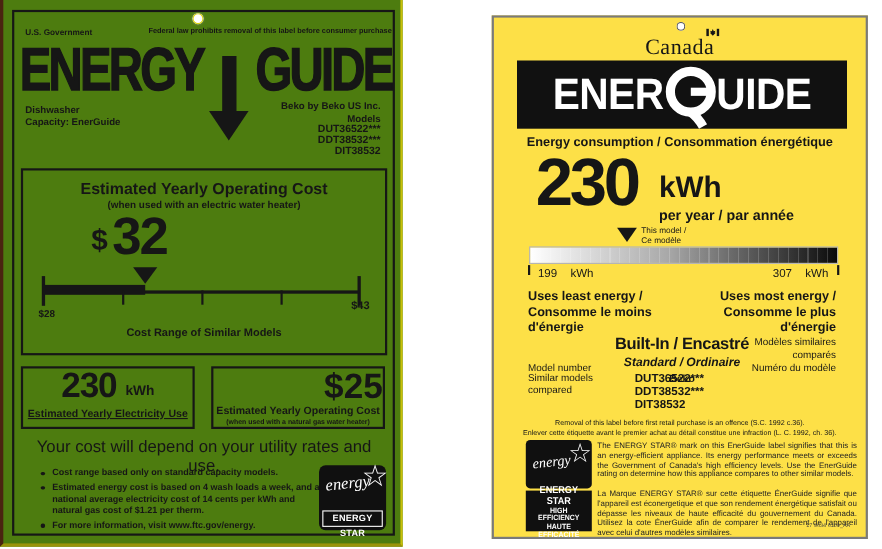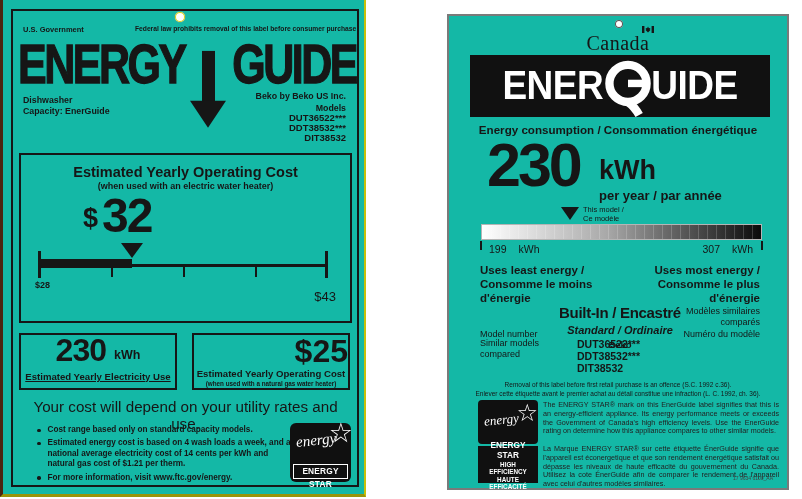--- a/index.html
+++ b/index.html
@@ -1,21 +1,21 @@
 <!DOCTYPE html>
 <html><head>
 <meta charset="utf-8">
 <style>
   * { margin:0; padding:0; box-sizing:border-box; }
   body { background:#ffffff; font-family:"Liberation Sans", sans-serif; }
   #canvas { position:relative; width:802px; height:499px; background:#ffffff; overflow:hidden; }
 
   
   .us-label { position:absolute; left:0; top:0; width:366px; height:497px;
-    background:#14b8a6; border-left:3px solid #4a2410; border-bottom:3px solid #9a940a; border-right:2px solid #c8c00a; }
+    background:#4d7c0f; border-left:3px solid #4a2410; border-bottom:3px solid #9a940a; border-right:2px solid #c8c00a; }
   .us-inner-border { position:absolute; left:8px; top:9px; width:348px; height:478px; border:2px solid #161616; }
   .hole { position:absolute; border-radius:50%; background:#fff; }
   .us-hole { left:172px; top:12px; width:10px; height:10px; box-shadow:0 0 0 1px #d8d20a inset, 0 0 2px #999; }
   .txt { position:absolute; color:#161616; white-space:nowrap; }
   .us-gov { left:20px; top:25px; font-size:7.5px; font-weight:bold; }
   .federal { left:132px; top:25px; width:218px; font-size:6.7px; font-weight:bold; text-align:right; }
   .us-title { position:absolute; left:15px; top:33px; width:338px; display:flex; justify-content:space-between;
     font-size:43px; font-weight:bold; letter-spacing:-2.5px; color:#161616;
     transform:scaleY(1.28); transform-origin:top; -webkit-text-stroke:1px #161616; }
   .arrow-holder { position:relative; width:34px; }
@@ -35,21 +35,21 @@
   .cb-value { position:absolute; left:62px; top:38px; display:flex; align-items:flex-end; color:#161616; }
   .cb-cur { font-size:27px; font-weight:bold; margin-right:4px; margin-bottom:5px; }
   .cb-num { font-size:48px; font-weight:bold; letter-spacing:-2px; line-height:46px; }
   .cb-pointer { position:absolute; left:100px; top:88px; width:0; height:0;
     border-left:11px solid transparent; border-right:11px solid transparent; border-top:15px solid #161616; }
   .scale-line { position:absolute; left:18px; top:109px; width:288px; height:3px; background:#161616; }
   .scale-endbar { position:absolute; top:96px; width:3px; height:27px; background:#161616; }
   .scale-range { position:absolute; left:18px; top:104px; width:93px; height:9px; background:#161616; }
   .scale-tick { position:absolute; top:109px; width:2px; height:13px; background:#161616; }
   .cb-min { position:absolute; left:14px; top:125px; font-size:9px; font-weight:bold; color:#161616; }
-  .cb-max { position:absolute; right:14px; top:134px; font-size:13px; font-weight:normal; color:#161616; }
+  .cb-max { position:absolute; right:14px; top:118px; font-size:10px; font-weight:bold; color:#161616; }
   .cb-caption { position:absolute; left:0; top:142px; width:100%; text-align:center; font-size:10px; font-weight:bold; color:#161616; }
 
   .small-box { position:absolute; top:333px; width:158px; height:57px; border:2px solid #161616; color:#161616; }
   .kwh-box { left:16px; } .gas-box { left:189px; }
   .kwh-row { position:absolute; left:0; top:0; width:100%; display:flex; justify-content:center; align-items:flex-end; }
   .kwh-num { font-size:32px; font-weight:bold; line-height:30px; letter-spacing:-1px; }
   .kwh-unit { font-size:12.5px; font-weight:bold; margin-left:8px; margin-bottom:3px; }
   .kwh-cap { position:absolute; left:0; top:36px; width:100%; text-align:center; font-size:9.6px; font-weight:bold;text-decoration:underline; }
   .gas-num { position:absolute; left:0; top:0; width:100%; text-align:right; font-size:32px; font-weight:bold; line-height:32px; }
   .gas-cap { position:absolute; left:0; top:33px; width:100%; text-align:center; font-size:9.6px; font-weight:bold; }
@@ -62,21 +62,21 @@
   .bullet-text { font-size:8.2px; font-weight:bold; line-height:10.4px; color:#161616; }
 
   .es-logo-us { position:absolute; left:287px; top:423px; width:61px; height:59px; background:#101010; border-radius:6px; }
   .es-script { position:absolute; left:6px; top:9px; color:#fff; font-family:"Liberation Serif", serif; font-style:italic;
     font-size:15px; transform:rotate(-6deg); }
   .es-star { position:absolute; right:-2px; top:-3px; color:#fff; font-size:27px; line-height:27px; }
   .es-us-band { position:absolute; left:3px; right:3px; bottom:3px; height:15px; border:1px solid #fff;
     color:#fff; font-size:8.3px; font-weight:bold; text-align:center; line-height:13px; letter-spacing:0.2px; }
 
   
-  .ca-label { position:absolute; left:447px; top:14px; width:342px; height:476px; background:#14b8a6; border:2px solid #7a7a7a; }
+  .ca-label { position:absolute; left:447px; top:14px; width:342px; height:476px; background:#fde047; border:2px solid #7a7a7a; }
   .ca-hole { left:166px; top:4px; width:8px; height:8px; box-shadow:0 0 0 1px #555 inset; }
   .canada-word { position:absolute; left:0; top:16px; width:100%; text-align:center; color:#161616;
     font-family:"Liberation Serif", serif; font-size:20px; letter-spacing:0.5px; }
   .a-flag { position:relative; }
   .a-flag svg { position:absolute; left:2px; top:-6px; }
   .ca-banner { position:absolute; left:21px; top:39px; width:300px; height:62px; background:#111; display:flex;
     align-items:center; justify-content:center; overflow:visible; }
   .ca-banner .bt { color:#fff; font-size:37px; font-weight:bold; letter-spacing:-0.5px; transform:scaleY(1.08); }
   .g-icon { margin:6px -3px 0 -1px; }
   .ca-subtitle { position:absolute; left:0; top:107px; width:100%; text-align:center; font-size:11.6px; font-weight:bold; color:#161616; }
@@ -154,20 +154,21 @@
       <div class="cb-pointer"></div>
       <div class="scale-endbar" style="left:17px;"></div>
       <div class="scale-endbar" style="left:304px;"></div>
       <div class="scale-line"></div>
       <div class="scale-range"></div>
       <div class="scale-tick" style="left:90px;"></div>
       <div class="scale-tick" style="left:162px;"></div>
       <div class="scale-tick" style="left:234px;"></div>
       <div class="cb-min">$28</div>
       <div class="cb-max">$43</div>
+      <div class="cb-caption">Cost Range of Similar Models</div>
     </div>
 
     <div class="small-box kwh-box">
       <div class="kwh-row">
         <span class="kwh-num">230</span>
         <span class="kwh-unit">kWh</span>
       </div>
       <div class="kwh-cap">Estimated Yearly Electricity Use</div>
     </div>
 

